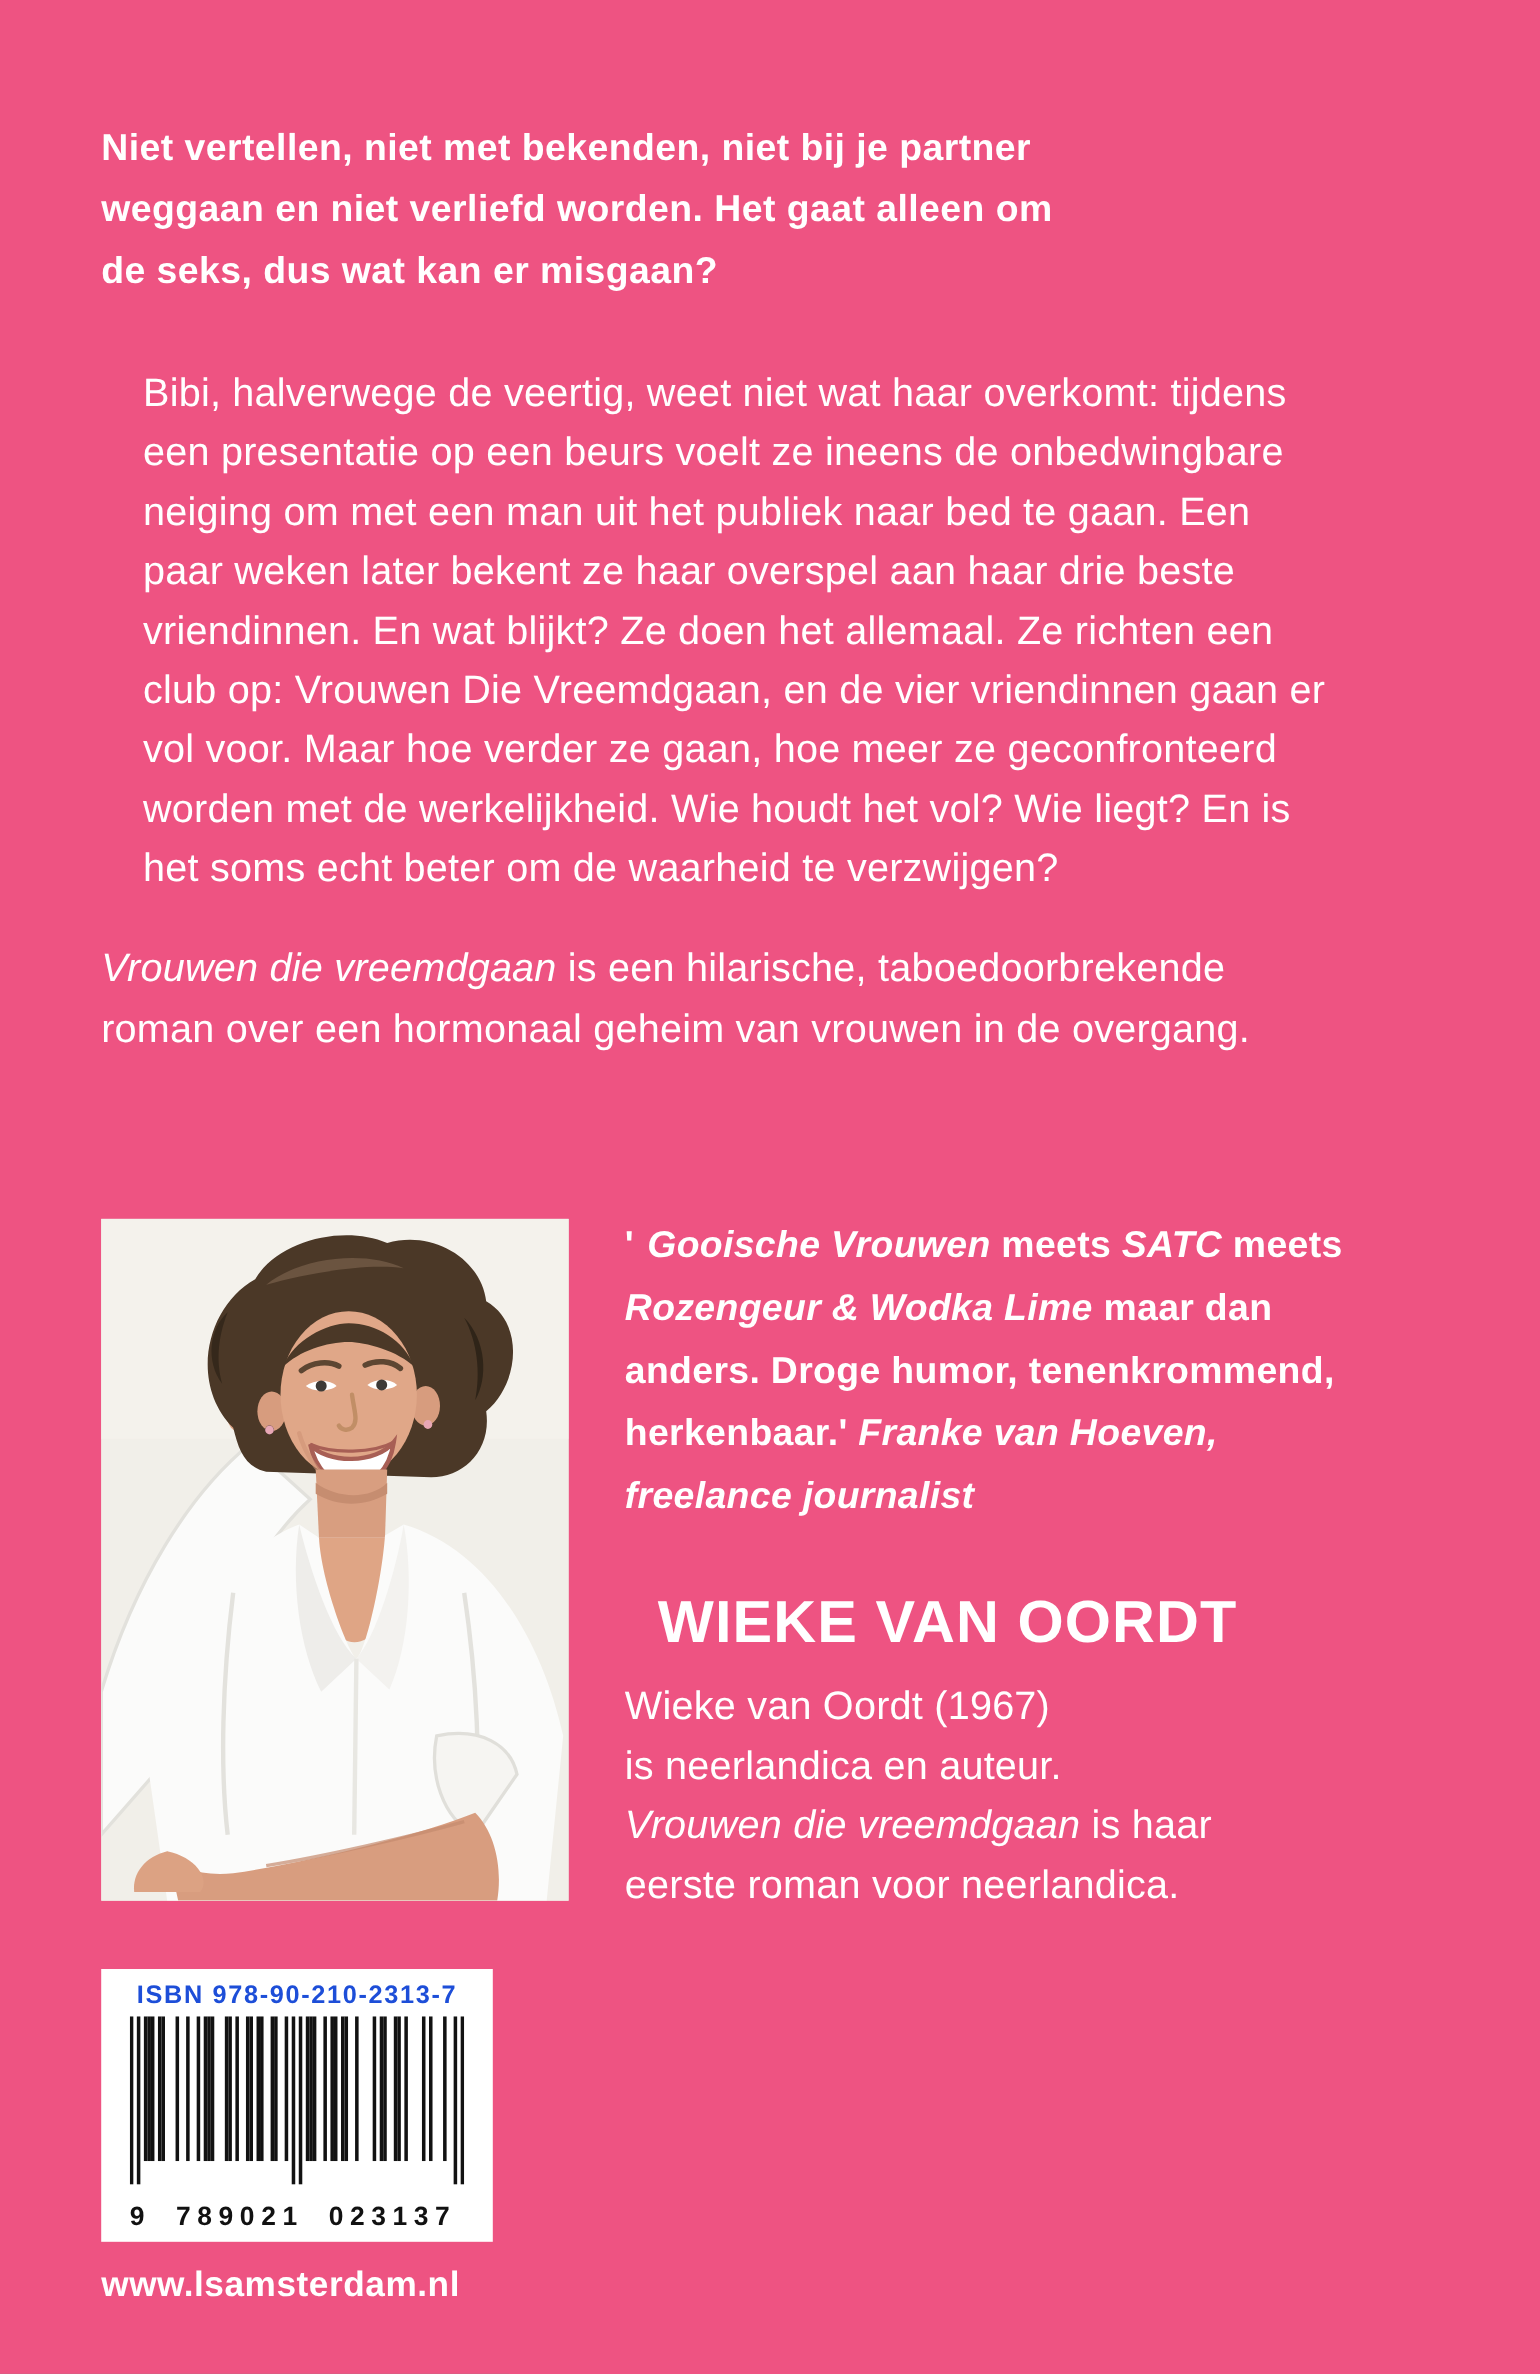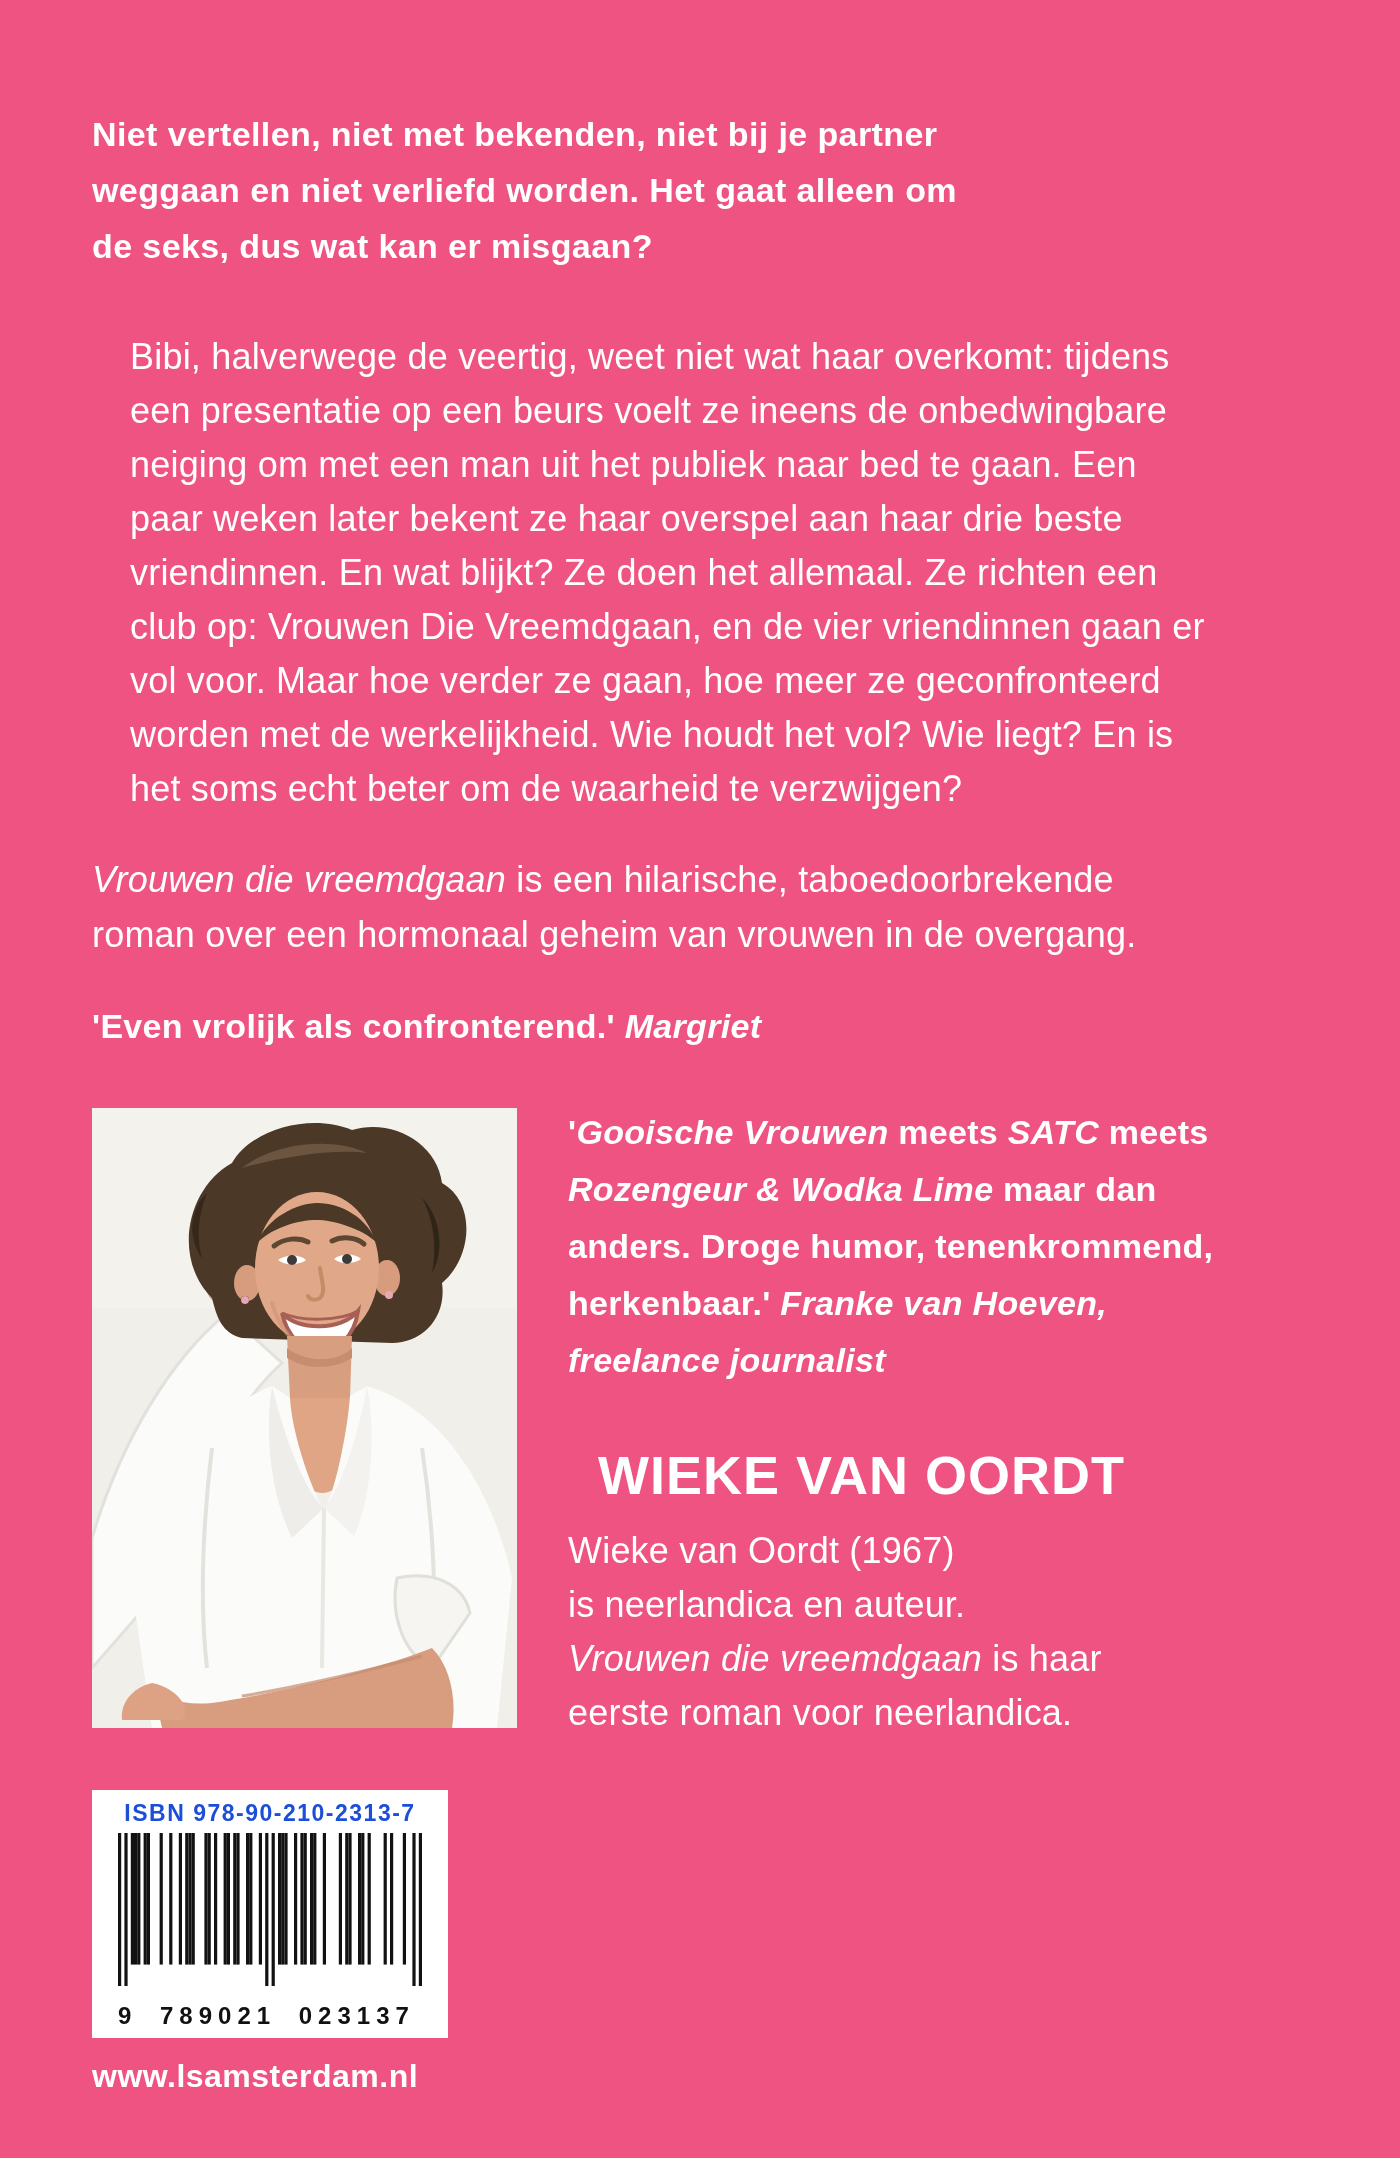--- a/index.html
+++ b/index.html
@@ -103,21 +103,20 @@
 paar weken later bekent ze haar overspel aan haar drie beste
 vriendinnen. En wat blijkt? Ze doen het allemaal. Ze richten een
 club op: Vrouwen Die Vreemdgaan, en de vier vriendinnen gaan er
 vol voor. Maar hoe verder ze gaan, hoe meer ze geconfronteerd
 worden met de werkelijkheid. Wie houdt het vol? Wie liegt? En is
 het soms echt beter om de waarheid te verzwijgen?</p>
 
   <p class="abs preline tagline"><span style="font-style: italic;">Vrouwen die vreemdgaan</span><span> is een hilarische, taboedoorbrekende
 roman over een hormonaal geheim van vrouwen in de overgang.</span></p>
 
-  <p class="abs preline press-quote"><span style="font-weight: bold;">'Even vrolijk als confronterend.' </span><span style="font-style: italic; font-weight: bold;">Margriet</span></p>
 
   <div class="abs photo">
 
     <svg viewBox="0 0 425 620" preserveAspectRatio="none">
       <rect x="0" y="0" width="425" height="620" fill="#f1efe9"></rect>
       <rect x="0" y="0" width="425" height="200" fill="#f4f2ec"></rect>
 
       <path d="M0,430 C30,330 80,250 135,205 L190,255 C140,300 95,390 70,480 L0,560 Z" fill="#fbfbfa" stroke="#e2e1dc" stroke-width="3"></path>
 
       <path d="M118,190 C100,160 112,130 140,125 C170,120 190,140 185,170 C180,198 140,210 118,190 Z" fill="#dba284"></path>
@@ -165,21 +164,21 @@
       <path d="M232,400 L230,560" stroke="#e8e7e2" stroke-width="4" fill="none"></path>
 
       <path d="M305,470 C345,462 372,478 378,505 L340,560 C310,545 298,505 305,470 Z" fill="#f6f5f2" stroke="#e0dfda" stroke-width="3"></path>
 
       <path d="M340,540 C290,560 190,585 120,595 C90,598 70,590 60,575 L70,620 L360,620 C365,590 358,558 340,540 Z" fill="#d89d7f"></path>
       <path d="M60,575 C40,580 28,595 30,612 L90,612 C100,600 85,580 60,575 Z" fill="#dca283"></path>
       <path d="M150,588 C200,580 280,562 330,548" stroke="#c48a6d" stroke-width="3" fill="none" opacity=".7"></path>
     </svg>
   </div>
 
-  <p class="abs preline review-quote"><span style="font-weight: bold;">'</span><span style="font-style: italic; font-weight: bold;">Gooische Vrouwen</span><span style="font-weight: bold;"> meets </span><span style="font-style: italic; font-weight: bold;">SATC</span><span style="font-weight: bold;"> meets
+  <p class="abs preline review-quote"><span style="font-weight: bold;">'</span><span style="font-style: italic; font-weight: bold; margin-left: 12px;">Gooische Vrouwen</span><span style="font-weight: bold;"> meets </span><span style="font-style: italic; font-weight: bold;">SATC</span><span style="font-weight: bold;"> meets
 </span><span style="font-style: italic; font-weight: bold;">Rozengeur &amp; Wodka Lime</span><span style="font-weight: bold;"> maar dan
 anders. Droge humor, tenenkrommend,
 herkenbaar.' </span><span style="font-style: italic; font-weight: bold;">Franke van Hoeven,
 freelance journalist</span></p>
 
   <h1 class="abs author-name">WIEKE VAN OORDT</h1>
 
   <p class="abs preline author-bio"><span>Wieke van Oordt (1967)
 is neerlandica en auteur.
 </span><span style="font-style: italic;">Vrouwen die vreemdgaan</span><span> is haar

